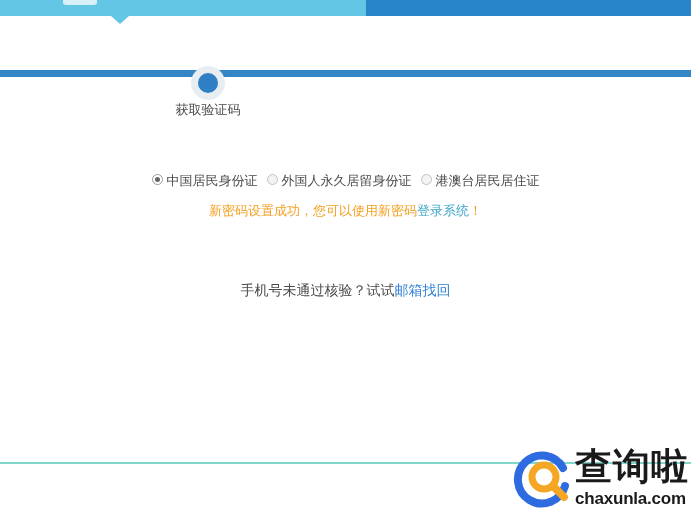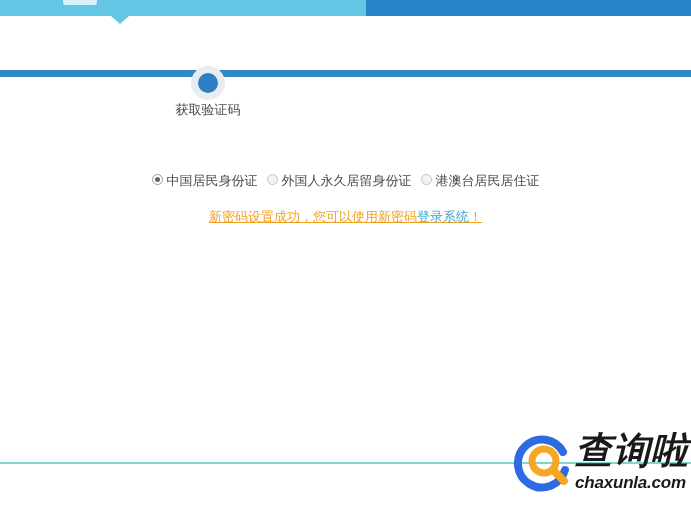--- a/index.html
+++ b/index.html
@@ -143,26 +143,25 @@
     content: "";
     position: absolute;
     left: 2px; top: 2px;
     width: 5px; height: 5px;
     border-radius: 50%;
     background: #666666;
   }
   .radio-label { vertical-align: middle; }
 
   #success-msg {
-    margin-top: 17px;
+    margin-top: 11px;
     text-align: center;
     font-size: 13px;
     line-height: 18px;
     color: #F2A021;
-    text-decoration: underline;
   }
   #success-link {
     color: #3EA6C9;
     text-decoration: none;
   }
 
   #recover-line {
     margin-top: 60px;
     text-align: center;
     font-size: 14px;
@@ -178,22 +177,22 @@
   #footer-rule {
     position: absolute;
     left: 0; top: 462px;
     width: 691px;
     height: 2px;
     background: #7FD6CC;
   }
 
   #watermark {
     position: absolute;
-    left: 513px; top: 428px;
-    width: 178px; height: 74px; font-style: italic;
+    left: 513px; top: 444px;
+    width: 178px; height: 74px;
   }
   #wm-mark {
     position: absolute;
     left: 0; top: 4px;
     width: 64px; height: 64px;
   }
   #wm-text {
     position: absolute;
     left: 62px; top: 0;
     width: 120px;
@@ -246,20 +245,21 @@
       <span class="radio-mark"></span><span class="radio-label">中国居民身份证</span>
     </label><label class="radio-option">
       <span class="radio-mark"></span><span class="radio-label">外国人永久居留身份证</span>
     </label><label class="radio-option">
       <span class="radio-mark"></span><span class="radio-label">港澳台居民居住证</span>
     </label>
   </div>
 
   <div id="success-msg"><span>新密码设置成功，您可以使用新密码</span><a id="success-link" href="#">登录系统</a><span>！</span></div>
 
+  <div id="recover-line"><span>手机号未通过核验？试试</span><a id="recover-link" href="#">邮箱找回</a></div>
 
 </div>
 
 <div id="footer-rule"></div>
 
 <div id="watermark">
   <div id="wm-mark">
     <svg width="64" height="64" viewBox="0 0 64 64" aria-hidden="true">
       <path d="M52 38 A24 24 0 1 1 50 20" fill="none" stroke="#2F6BE0" stroke-width="8" stroke-linecap="round"></path>
       <circle cx="31" cy="29" r="12" fill="none" stroke="#F5A623" stroke-width="7"></circle>

